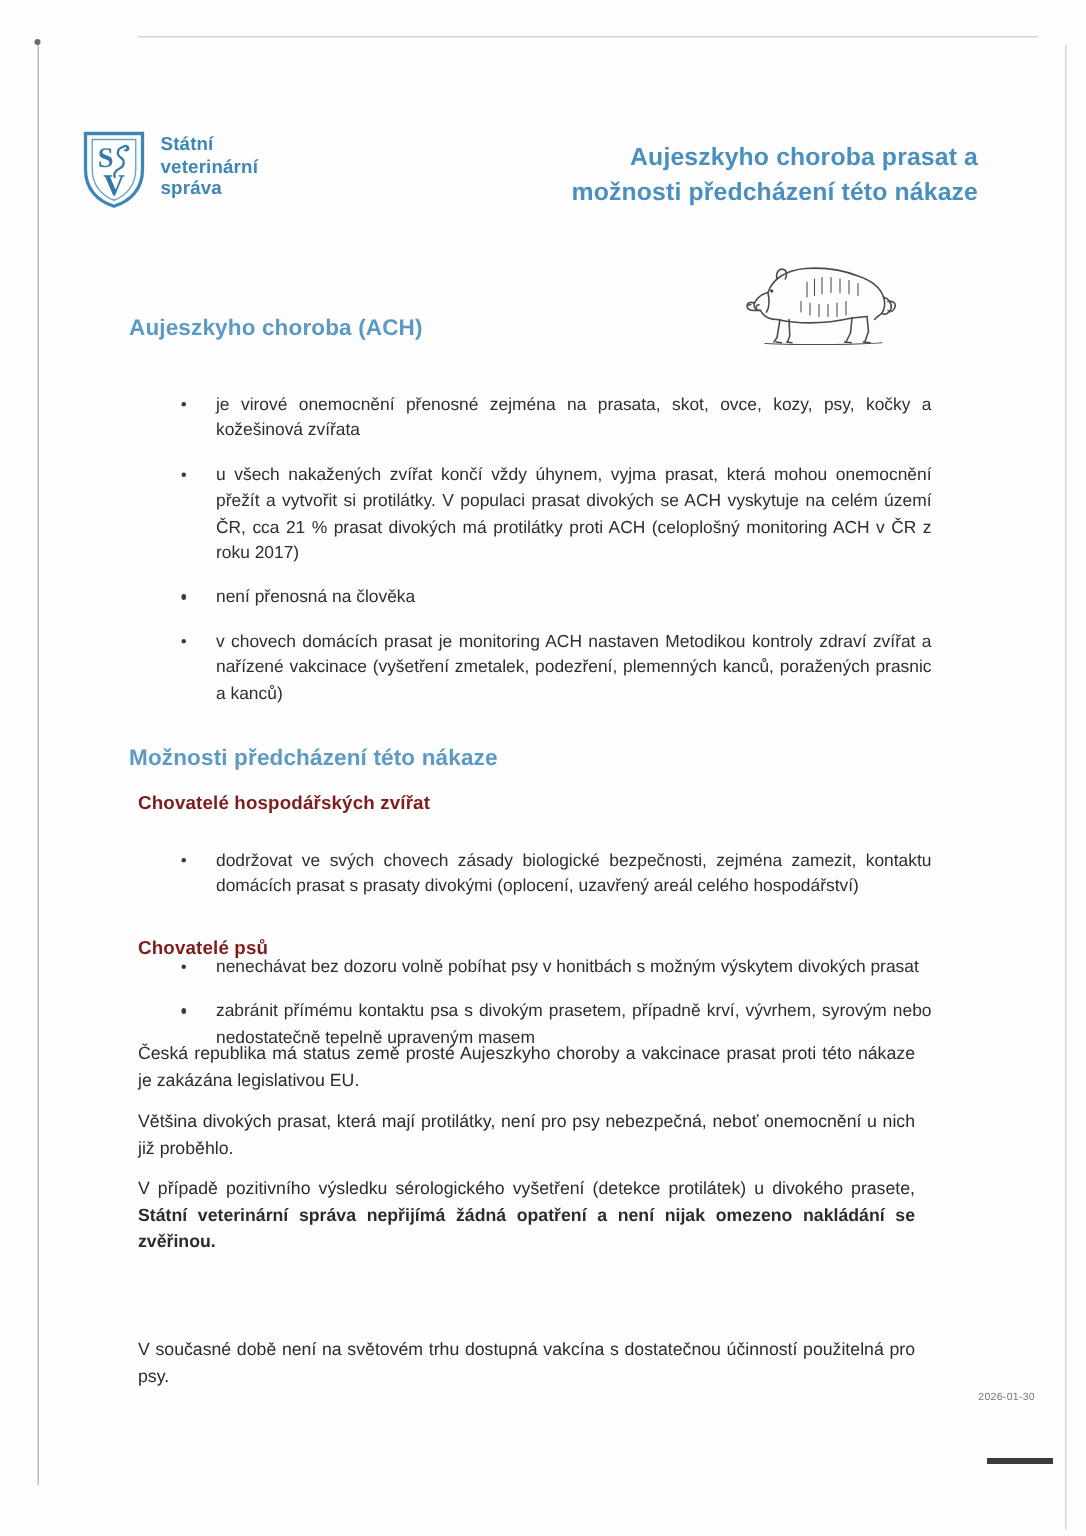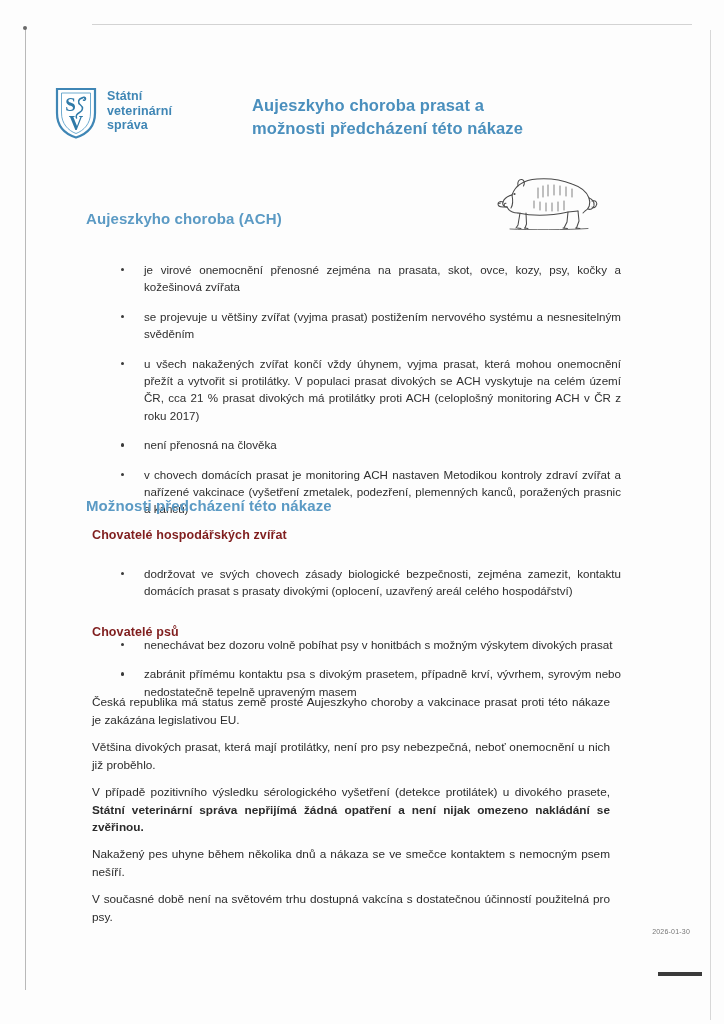--- a/index.html
+++ b/index.html
@@ -99,20 +99,21 @@
     color: #3f86b5;
     letter-spacing: .1px;
     padding-top: 3px;
     white-space: pre-line;
   }
   .doc-title {
     position: absolute;
     right: 2px;
     top: 8px;
     width: 400px;
+    text-align: right;
     font-size: 16.5px;
     line-height: 23px;
     font-weight: 700;
     color: #4a8fbd;
     letter-spacing: .1px;
   }
 
   
   .boar-wrap {
     position: absolute;
@@ -278,21 +279,20 @@
 
           <path d="M22 61 C40 62 80 62 100 60.5" stroke-width="0.8"></path>
         </g>
       </svg>
     </div>
 
     <div class="h1-blue" style="top:210px;">Aujeszkyho choroba (ACH)</div>
 
     <ul class="bullet-list" style="top:249px;">
       <li>je virové onemocnění přenosné zejména na prasata, skot, ovce, kozy, psy, kočky a kožešinová zvířata</li>
-      <li>se projevuje u většiny zvířat (vyjma prasat) postižením nervového systému a nesnesitelným svěděním</li>
       <li>u všech nakažených zvířat končí vždy úhynem, vyjma prasat, která mohou onemocnění přežít a vytvořit si protilátky. V populaci prasat divokých se ACH vyskytuje na celém území ČR, cca 21 % prasat divokých má protilátky proti ACH (celoplošný monitoring ACH v ČR z roku 2017)</li>
       <li>není přenosná na člověka</li>
       <li>v chovech domácích prasat je monitoring ACH nastaven Metodikou kontroly zdraví zvířat a nařízené vakcinace (vyšetření zmetalek, podezření, plemenných kanců, poražených prasnic a kanců)</li>
     </ul>
 
     <div class="h1-blue" style="top:497px;">Možnosti předcházení této nákaze</div>
 
     <div class="h2-black" style="top:528px;">Chovatelé hospodářských zvířat</div>
 
     <ul class="bullet-list" style="top:553px;">
@@ -305,20 +305,19 @@
       <li>nenechávat bez dozoru volně pobíhat psy v honitbách s možným výskytem divokých prasat</li>
       <li>zabránit přímému kontaktu psa s divokým prasetem, případně krví, vývrhem, syrovým nebo nedostatečně tepelně upraveným masem</li>
     </ul>
 
     <p class="para" style="top:694px;">Česká republika má status země prosté Aujeszkyho choroby a vakcinace prasat proti této nákaze je zakázána legislativou EU.</p>
 
     <p class="para" style="top:739px;">Většina divokých prasat, která mají protilátky, není pro psy nebezpečná, neboť onemocnění u nich již proběhlo.</p>
 
     <p class="para" style="top:784px;"><span>V případě pozitivního výsledku sérologického vyšetření (detekce protilátek) u divokého prasete, </span><b>Státní veterinární správa nepřijímá žádná opatření a není nijak omezeno nakládání se zvěřinou.</b></p>
 
-    <p class="para" style="top:846px;">Nakažený pes uhyne během několika dnů a nákaza se ve smečce kontaktem s nemocným psem nešíří.</p>
 
     <p class="para" style="top:891px;">V současné době není na světovém trhu dostupná vakcína s dostatečnou účinností použitelná pro psy.</p>
 
     <div class="footer-date">2026-01-30</div>
 
   </div>
 </div>
 
 </body></html>

